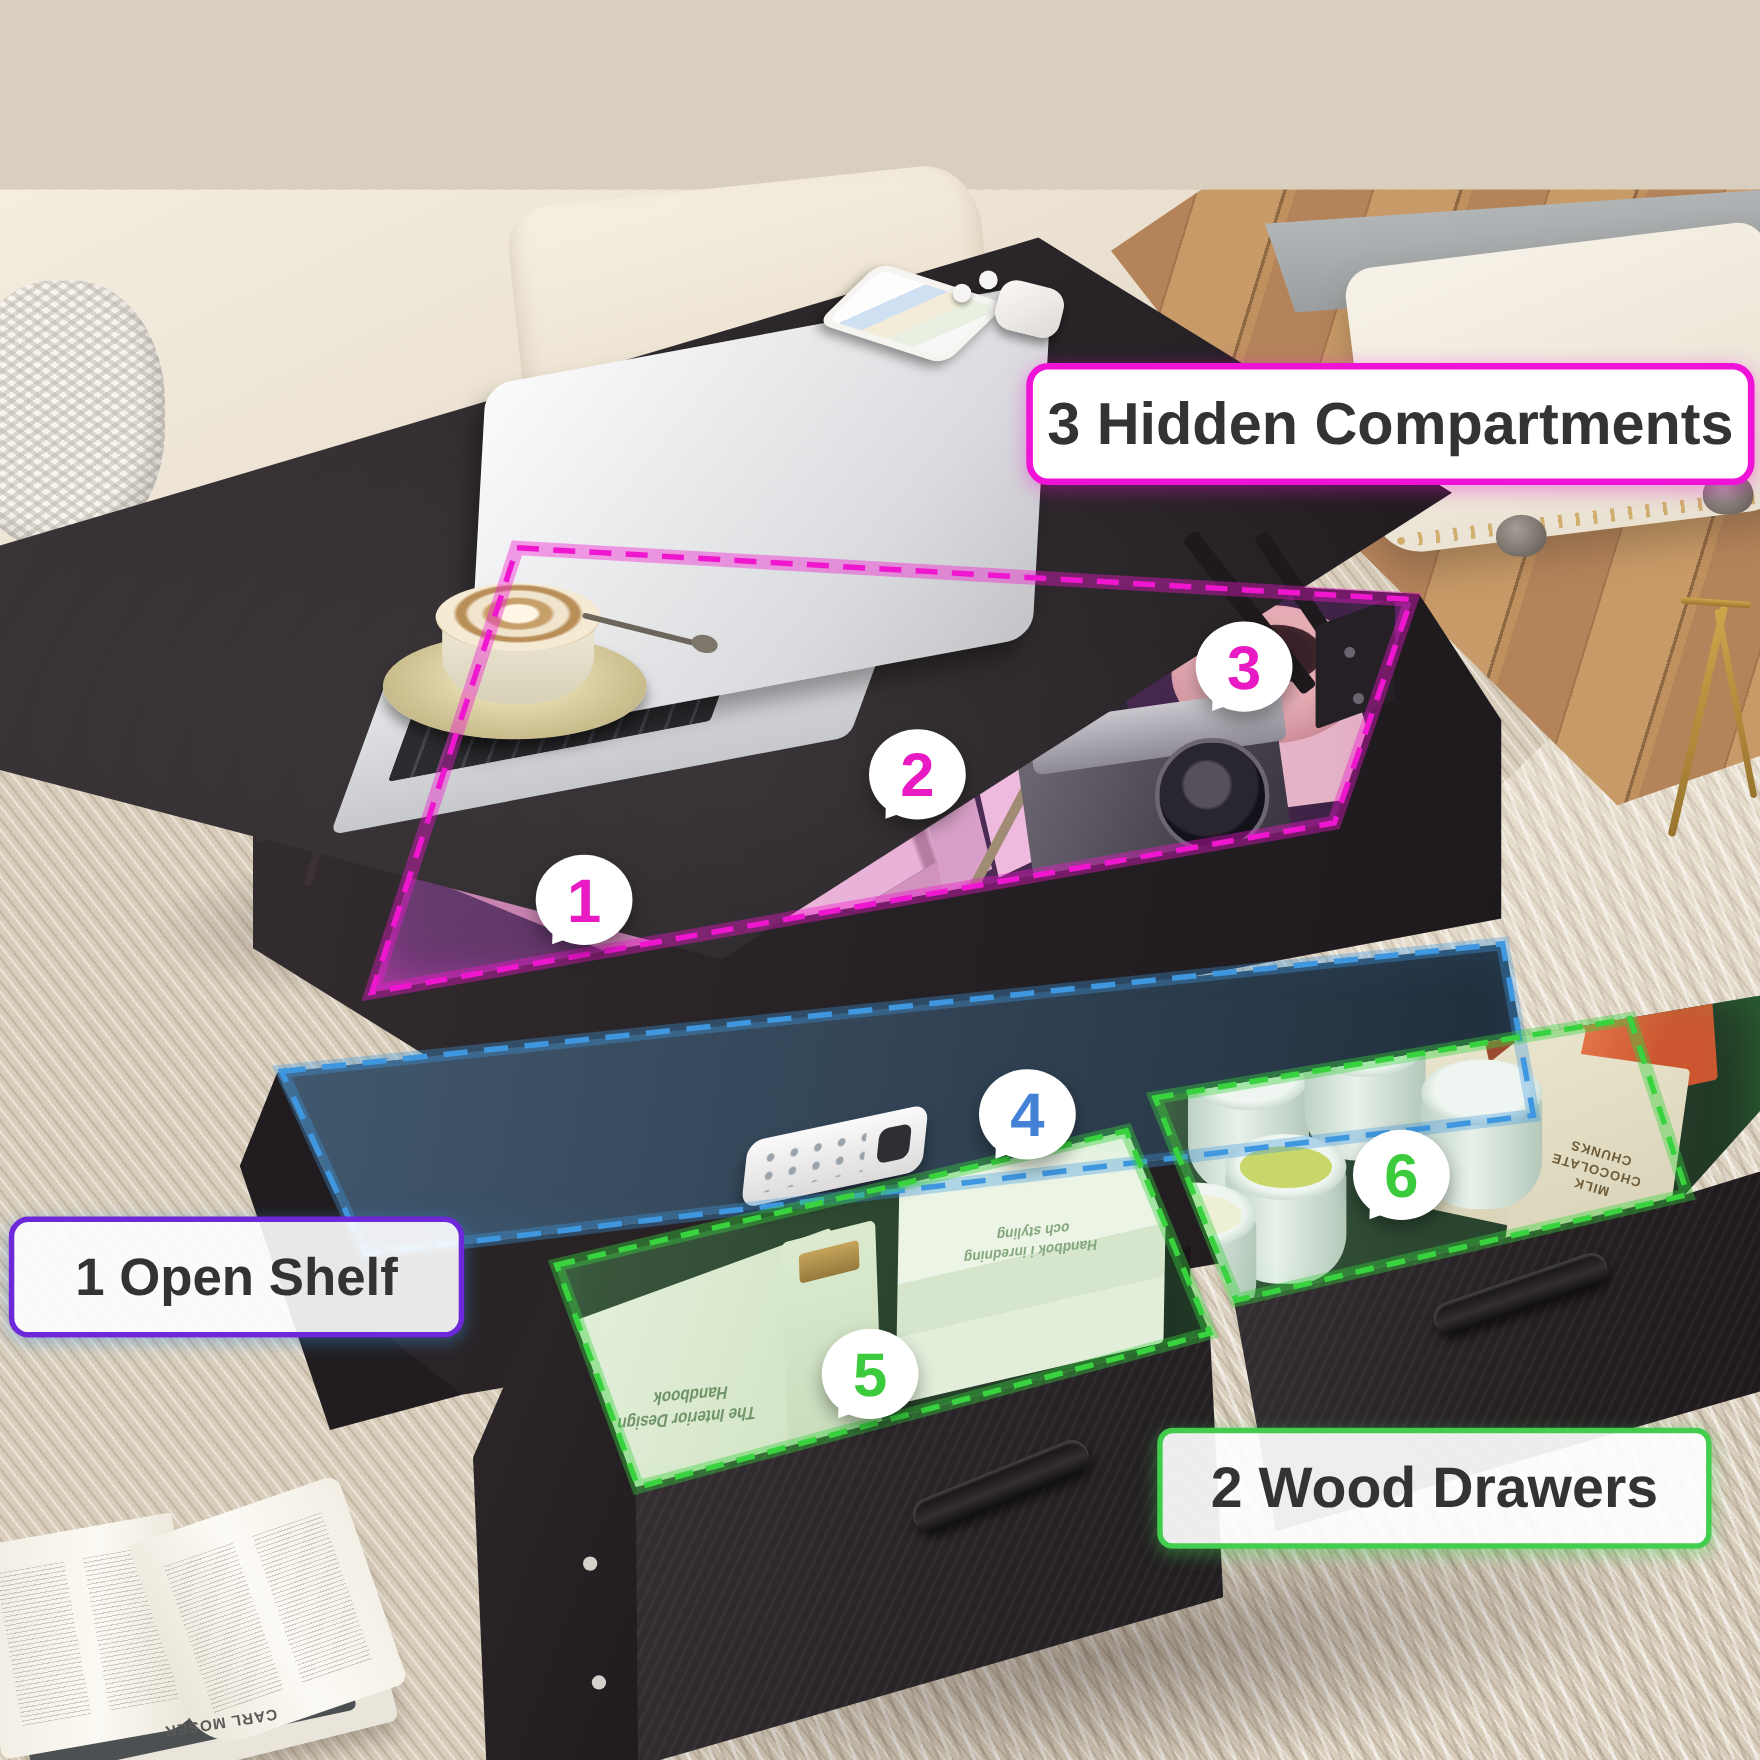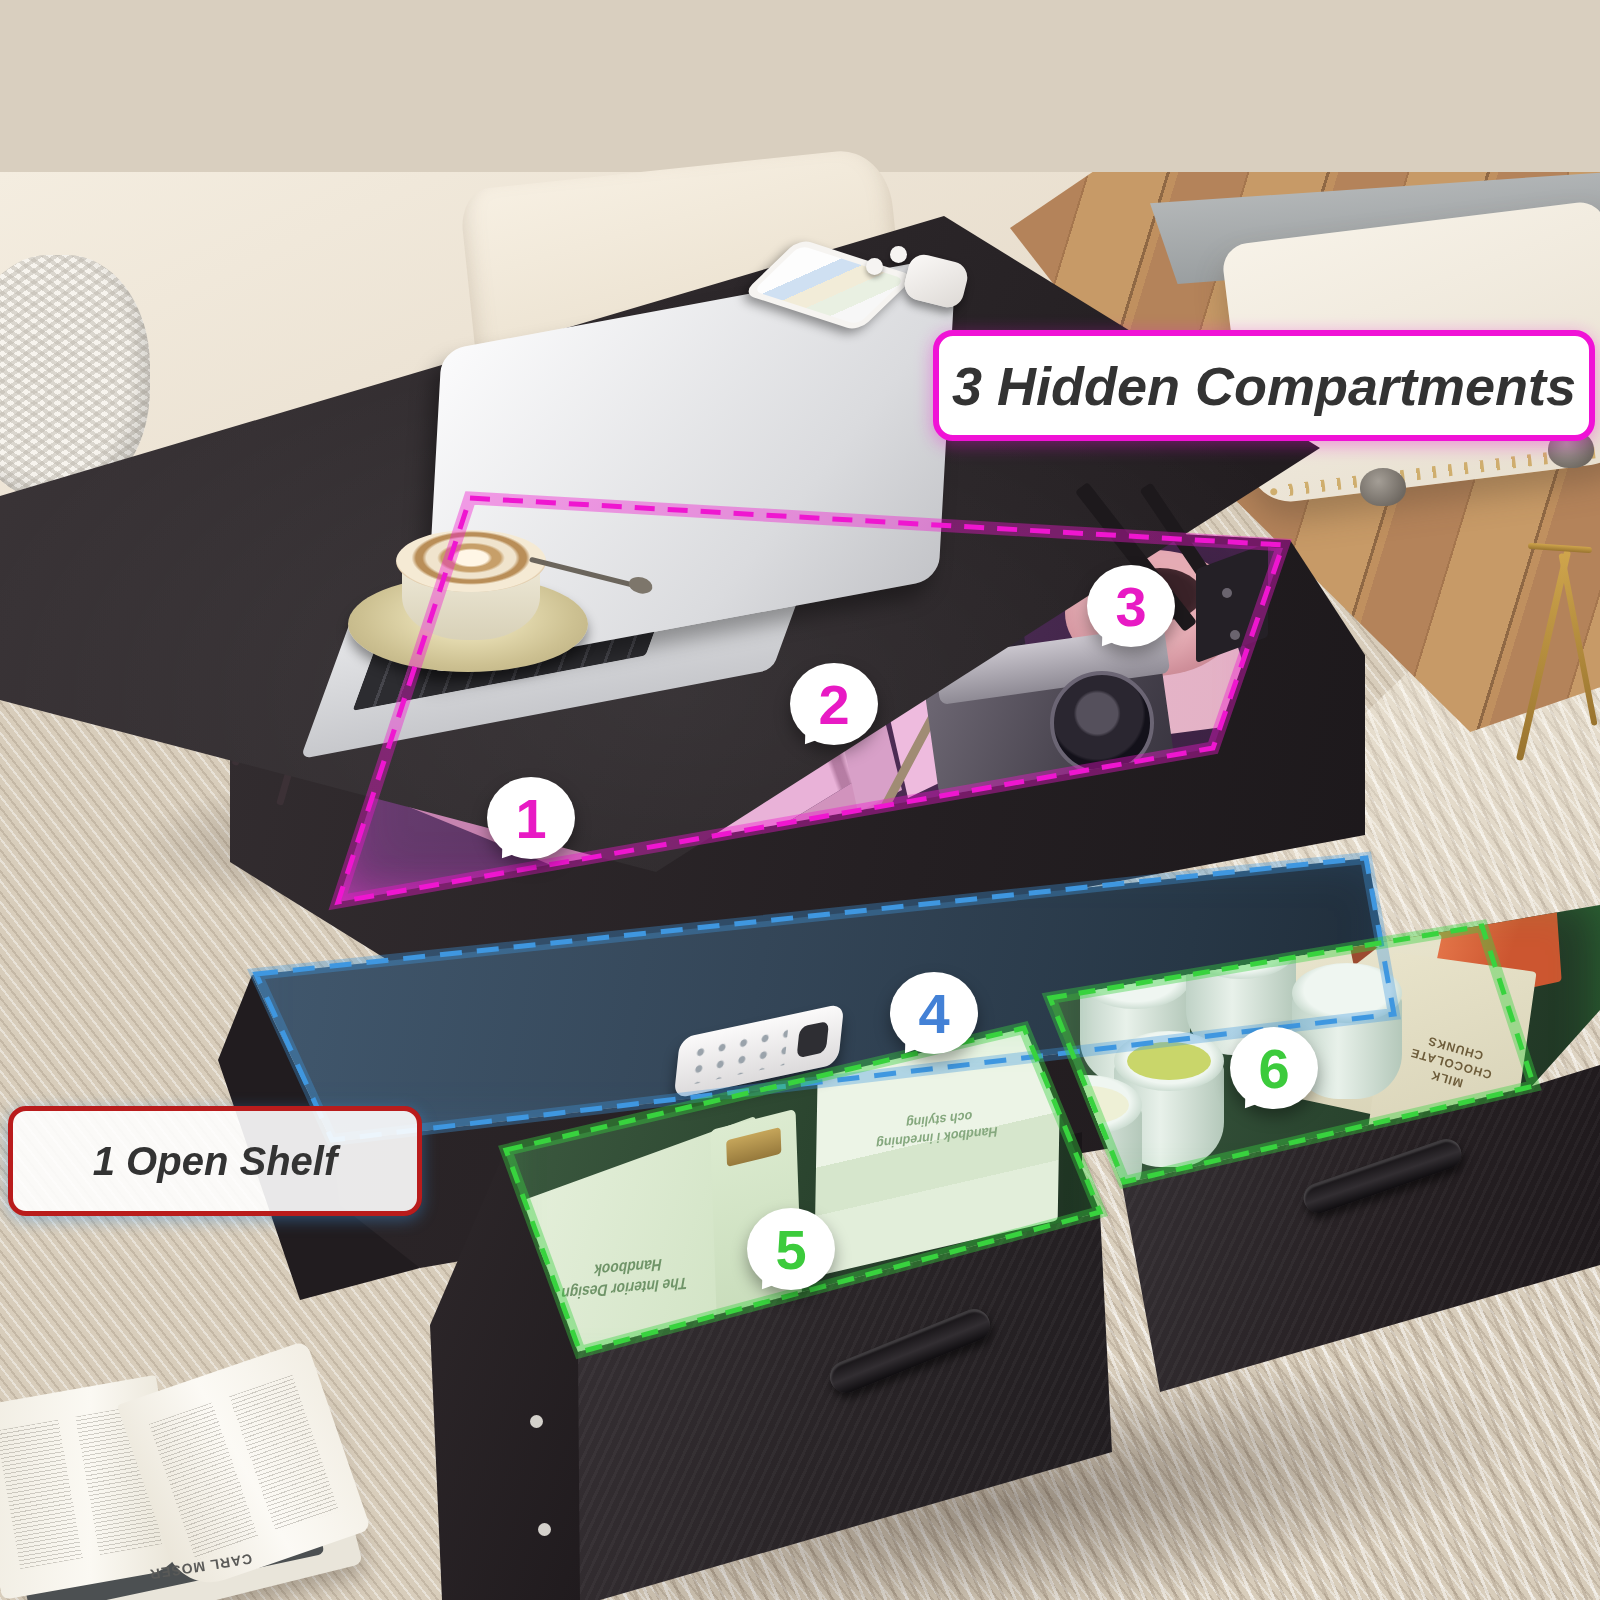--- a/index.html
+++ b/index.html
@@ -285,25 +285,25 @@
   .banner-title .hl{color:#FFD11E;margin-right:28px;}
   .chevrons{position:absolute;right:44px;top:50%;transform:translateY(-58%) skewX(-6deg);
     display:flex;gap:24px;}
   .chev{width:36px;height:36px;border-left:15px solid #f2ece4;border-bottom:15px solid #f2ece4;
     transform:rotate(45deg);border-radius:3px;}
   .chev:nth-child(1){opacity:.95}.chev:nth-child(2){opacity:.85}.chev:nth-child(3){opacity:.78}
   .chev:nth-child(4){opacity:.66}.chev:nth-child(5){opacity:.55}
 
   
   .callout{position:absolute;background:#fff;display:flex;align-items:center;justify-content:center;
-    font-weight:bold;color:#333;z-index:32;white-space:nowrap;font-style:italic;}
+    font-weight:bold;color:#333;z-index:32;white-space:nowrap;}
   .co-hidden{left:933px;top:330px;width:650px;height:99px;border:6px solid #F012D6;border-radius:20px;
     font-size:54px;box-shadow:0 4px 18px rgba(240,18,214,.4);}
-  .co-shelf{left:8px;top:1106px;width:404px;height:100px;border:5px solid #b91c1c;border-radius:18px;
-    font-size:40px;background:rgba(255,255,255,.9);box-shadow:0 4px 16px rgba(61,143,214,.45);}
+  .co-shelf{left:8px;top:1106px;width:404px;height:100px;border:5px solid #6d28d9;border-radius:18px;
+    font-size:48px;background:rgba(255,255,255,.9);box-shadow:0 4px 16px rgba(61,143,214,.45);}
   .co-drawers{left:1052px;top:1298px;width:494px;height:100px;border:5px solid #43CD4F;border-radius:14px;
     font-size:52px;background:rgba(255,255,255,.92);box-shadow:0 4px 16px rgba(67,205,79,.45);}
 
   
   .bubble{position:absolute;width:88px;height:82px;background:#fff;border-radius:50%;z-index:31;
     display:flex;align-items:center;justify-content:center;font-weight:bold;font-size:56px;
     box-shadow:0 8px 16px rgba(0,0,0,.35);}
   .bubble::after{content:"";position:absolute;left:2px;bottom:-15px;width:0;height:0;
     border:15px solid transparent;border-top:22px solid #fff;transform:rotate(36deg);}
   .bubble.pink{color:#E81AC4;}.bubble.blue{color:#4381D6;}.bubble.green{color:#3CCB3C;}
@@ -465,20 +465,21 @@
     <path d="M256,974 L1366,858 L1394,1014 L332,1140 Z" fill="none" stroke="#3F97E0" stroke-width="5" stroke-dasharray="22 15"></path>
     <path d="M506,1150 L1024,1028 L1100,1212 L580,1352 Z" fill="none" stroke="rgba(56,211,62,.4)" stroke-width="12"></path>
     <path d="M506,1150 L1024,1028 L1100,1212 L580,1352 Z" fill="none" stroke="#38D33E" stroke-width="5" stroke-dasharray="17 12"></path>
     <path d="M1050,998 L1482,926 L1534,1086 L1124,1182 Z" fill="none" stroke="rgba(56,211,62,.4)" stroke-width="12"></path>
     <path d="M1050,998 L1482,926 L1534,1086 L1124,1182 Z" fill="none" stroke="#38D33E" stroke-width="5" stroke-dasharray="17 12"></path>
   </svg>
 
 
   <div class="callout co-hidden">3 Hidden Compartments</div>
   <div class="callout co-shelf">1 Open Shelf</div>
+  <div class="callout co-drawers">2 Wood Drawers</div>
 
   <div class="bubble pink mk1">1</div>
   <div class="bubble pink mk2">2</div>
   <div class="bubble pink mk3">3</div>
   <div class="bubble blue mk4">4</div>
   <div class="bubble green mk5">5</div>
   <div class="bubble green mk6">6</div>
 
 </div>
 

